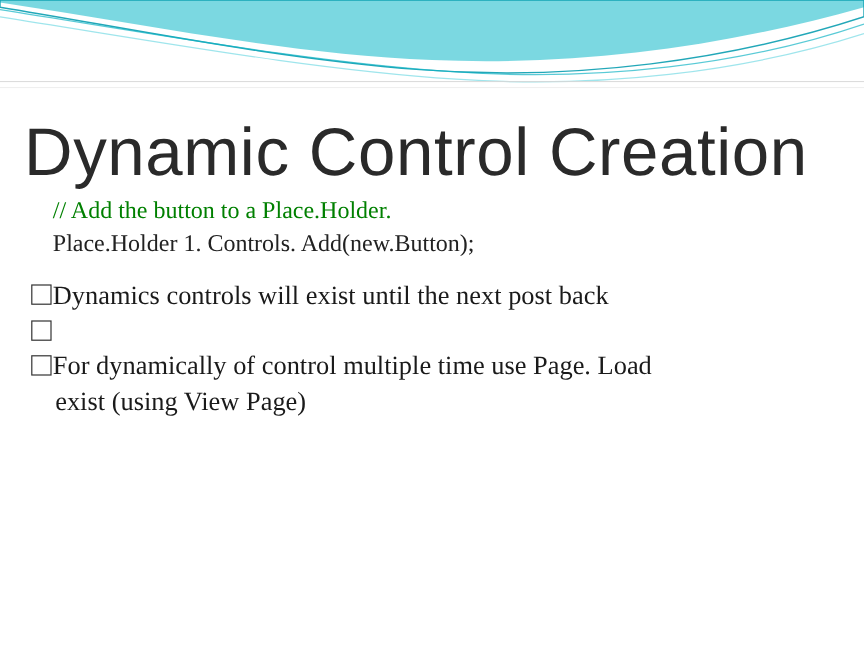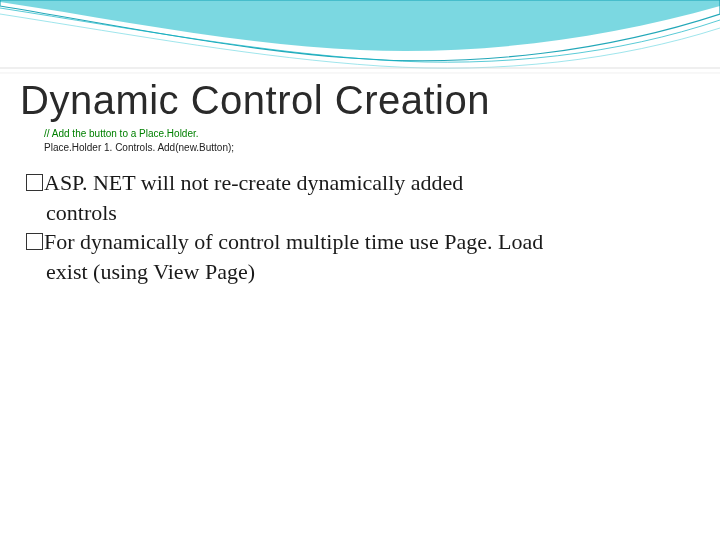--- a/index.html
+++ b/index.html
@@ -20,28 +20,28 @@
     height: 90px;
     pointer-events: none;
   }
   .content {
     position: relative;
     padding: 78px 20px 0 20px;
   }
   .heading {
     font-family: 'Segoe UI Light', 'Segoe UI', 'Helvetica Neue', Arial, sans-serif;
     font-weight: 300;
-    font-size: 40px;
+    font-size: 56px;
     color: #2a2a2a;
-    margin: 0 0 4px 0;
+    margin: 16px 0 4px 0;
     letter-spacing: 0.5px;
   }
   .code-block {
-    font-family: Liberation Sans, sans-serif;
-    font-size: 10px;
+    font-family: Liberation Serif, serif;
+    font-size: 20px;
     line-height: 1.35;
     margin: 0 0 14px 24px;
     color: #333;
     white-space: pre;
   }
   .code-comment { color: #008000; }
   .code-normal  { color: #222; }
   .bullets {
     font-size: 22px;
     line-height: 1.35;
@@ -73,18 +73,18 @@
   <line x1="0" y1="73" x2="720" y2="73" stroke="#e6e6e6" stroke-width="0.6"></line>
 </svg>
 
 <div class="content">
   <h1 class="heading">Dynamic Control Creation</h1>
 
   <div class="code-block"><span class="code-comment">// Add the button to a Place.Holder.</span>
 <span class="code-normal">Place.Holder 1. Controls. Add(new.Button);</span></div>
 
   <div class="bullets">
-    <div class="bullet-row"><span class="bullet-box"></span><span>ASP. NET will not re-create dynamically added</span></div>
-    <div class="bullet-row" style="padding-left:20px;"><span>controls</span></div>
+    <div class="bullet-row"><span class="bullet-box"></span><span>Dynamics controls will exist until the next post back</span></div>
+    <div class="bullet-row"><span class="bullet-box"></span></div>
     <div class="bullet-row"><span class="bullet-box"></span><span>For dynamically of control multiple time use </span><span class="bold">Page. Load</span></div>
     <div class="bullet-row" style="padding-left:20px;"><span>exist (using </span><span class="bold">View Page</span><span>)</span></div>
   </div>
 </div>
 
 </body></html>

